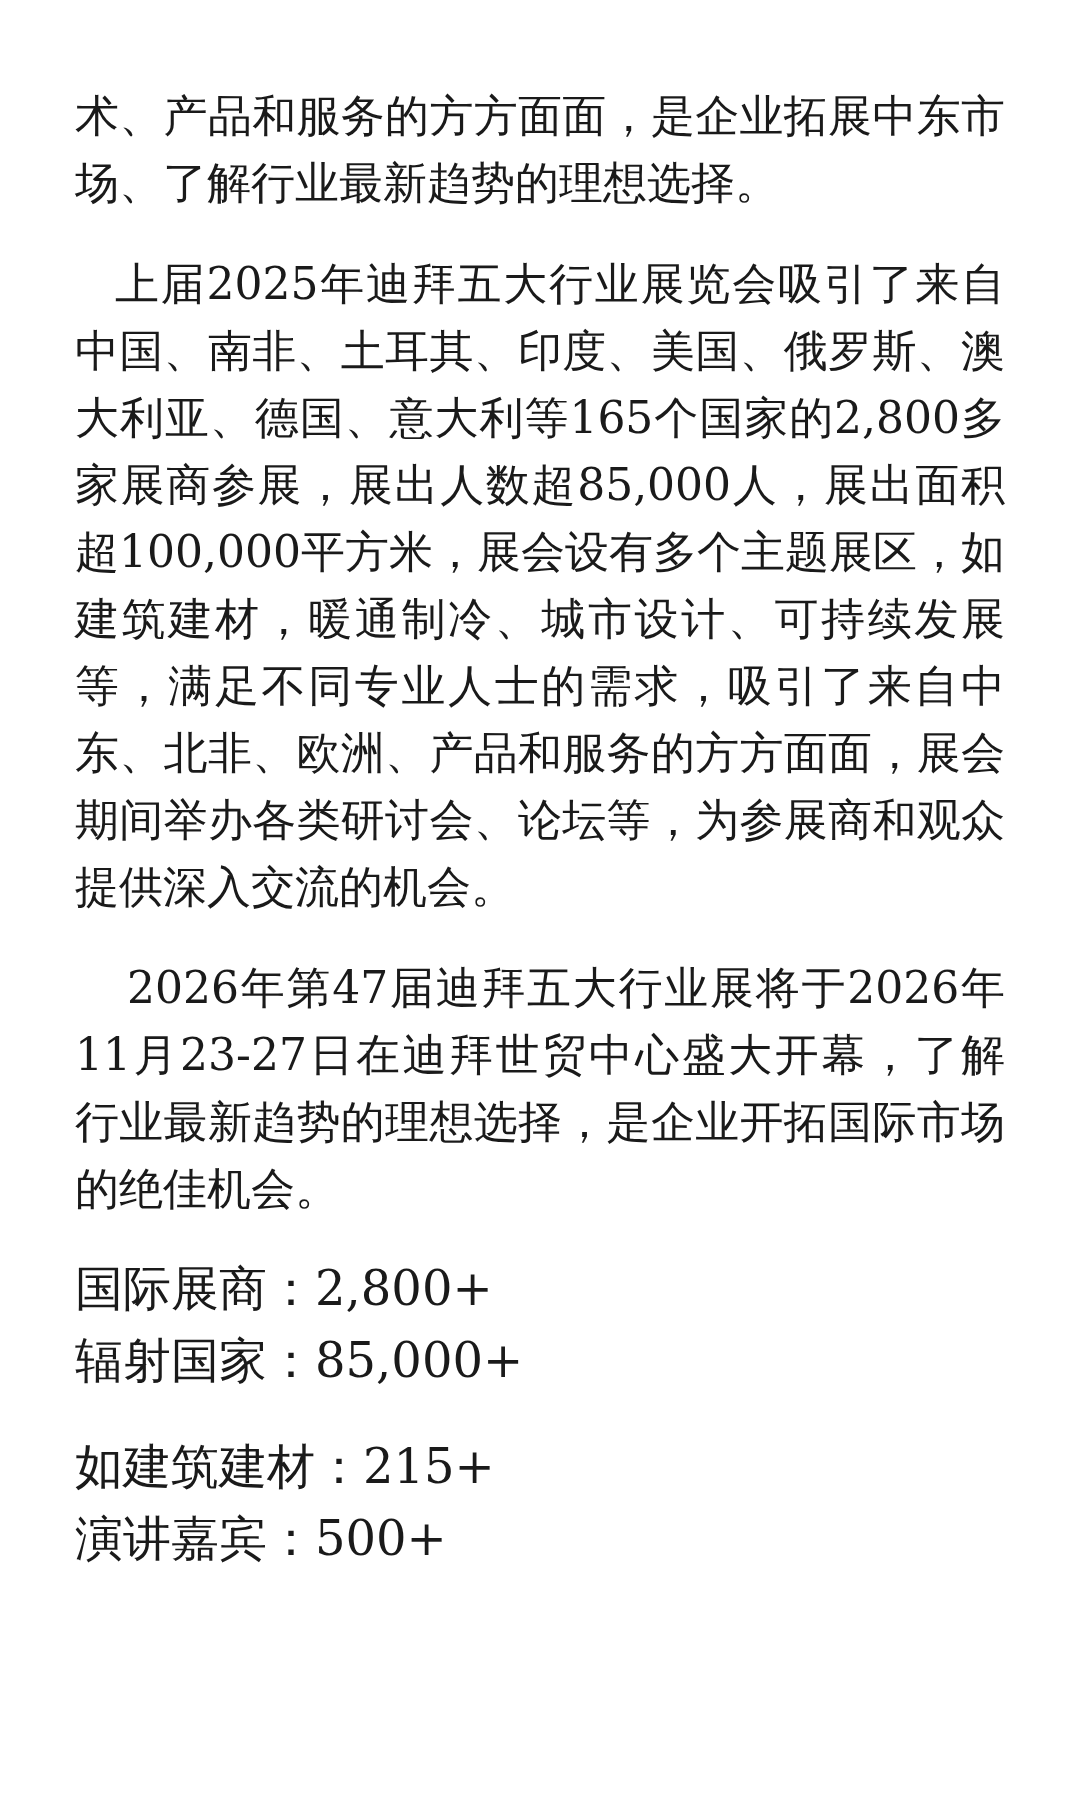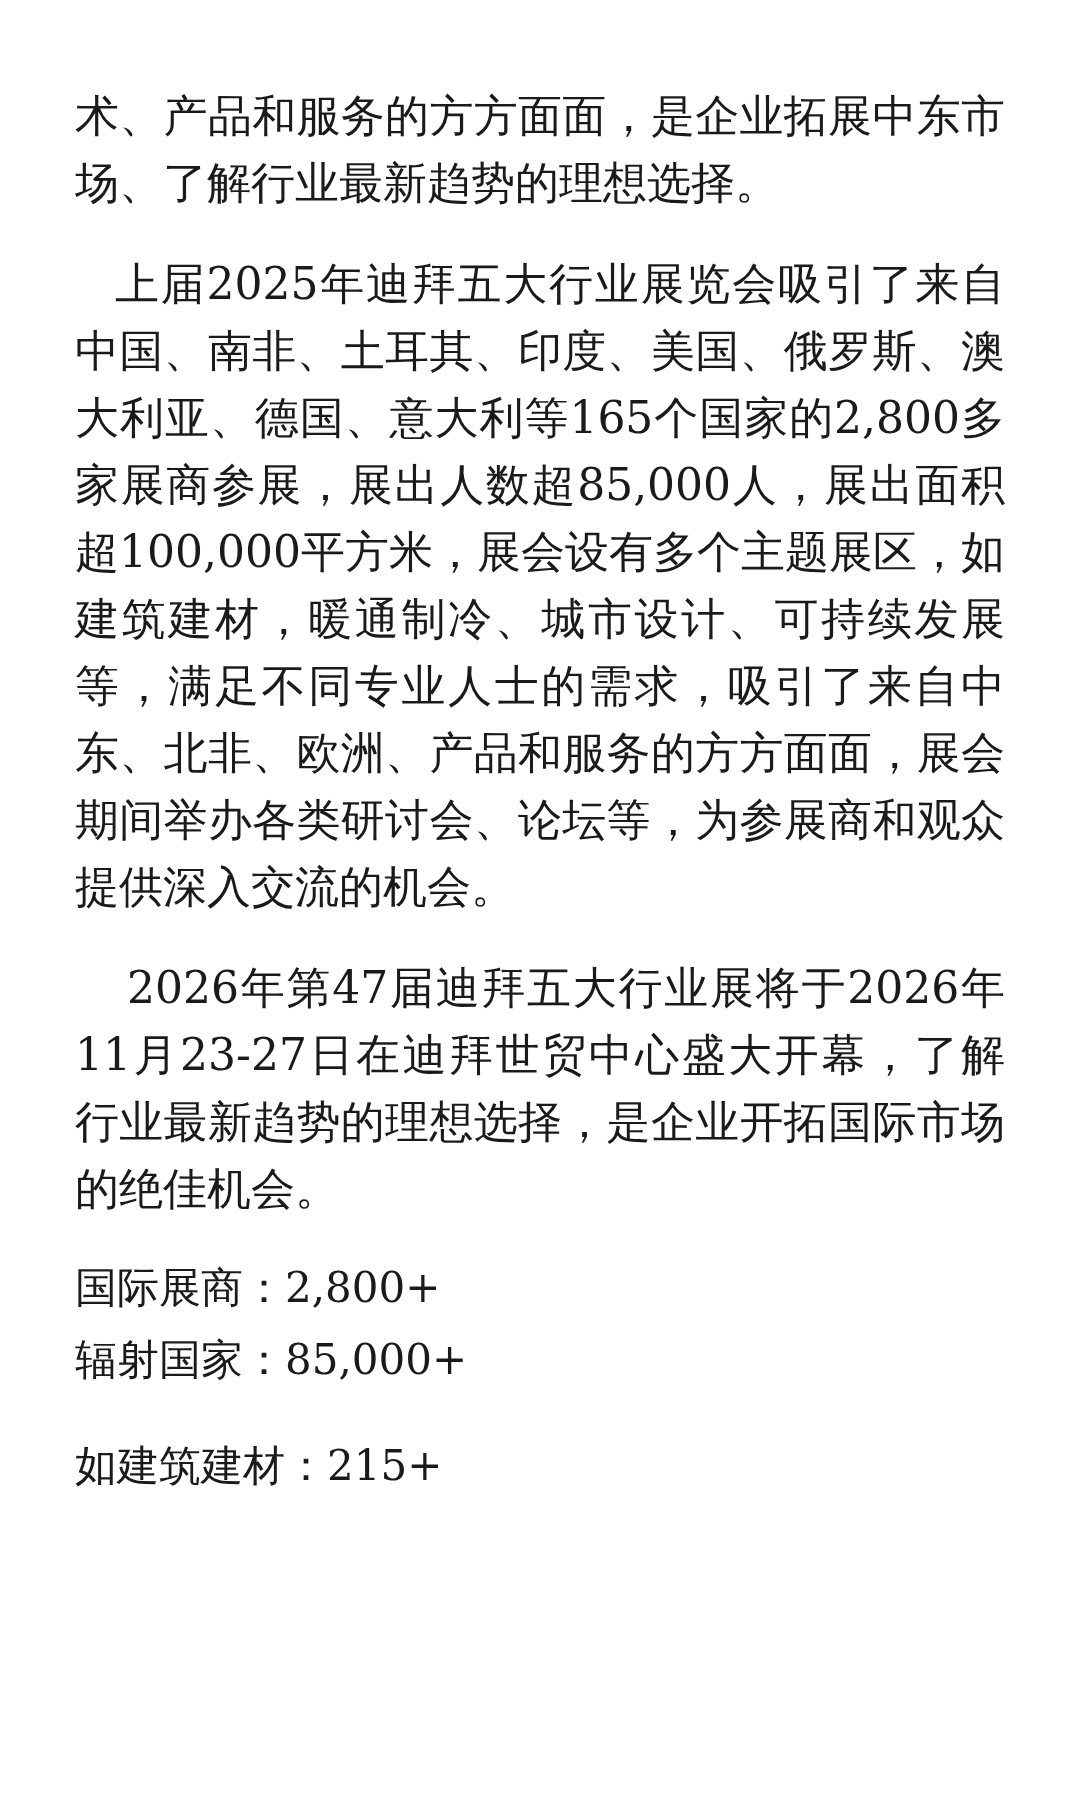--- a/index.html
+++ b/index.html
@@ -10,21 +10,21 @@
   }
   .page { position: absolute; left: 75px; top: 82px; width: 930px; }
   .para {
     font-size: 44px; line-height: 67px; margin: 0;
     text-align: justify; letter-spacing: 0px;
   }
   .p1 { margin-bottom: 34px; }
   .p2 { text-indent: 40px; margin-bottom: 34px; }
   .p3 { text-indent: 52px; margin-bottom: 30px; }
   .stats { margin: 0; padding: 0; list-style: none; }
-  .stat { font-size: 42px; line-height: 72px; }
+  .stat { font-size: 48px; line-height: 72px; }
   .group-gap { height: 34px; }
 </style>
 </head>
 <body>
 
 <div class="page">
   <p class="para p1">术、产品和服务的方方面面，是企业拓展中东市场、了解行业最新趋势的理想选择。</p>
   <p class="para p2">上届2025年迪拜五大行业展览会吸引了来自中国、南非、土耳其、印度、美国、俄罗斯、澳大利亚、德国、意大利等165个国家的2,800多家展商参展，展出人数超85,000人，展出面积超100,000平方米，展会设有多个主题展区，如建筑建材，暖通制冷、城市设计、可持续发展等，满足不同专业人士的需求，吸引了来自中东、北非、欧洲、产品和服务的方方面面，展会期间举办各类研讨会、论坛等，为参展商和观众提供深入交流的机会。</p>
   <p class="para p3">2026年第47届迪拜五大行业展将于2026年11月23-27日在迪拜世贸中心盛大开幕，了解行业最新趋势的理想选择，是企业开拓国际市场的绝佳机会。</p>
 
@@ -34,14 +34,17 @@
     </li>
     <li class="stat">
       <span>辐射国家：</span><span>85,000+</span>
     </li>
   </ul>
   <div class="group-gap"></div>
   <ul class="stats">
     <li class="stat">
       <span>如建筑建材：</span><span>215+</span>
     </li>
+    <li class="stat">
+      <span>演讲嘉宾：</span><span>500+</span>
+    </li>
   </ul>
 </div>
 
 </body></html>

